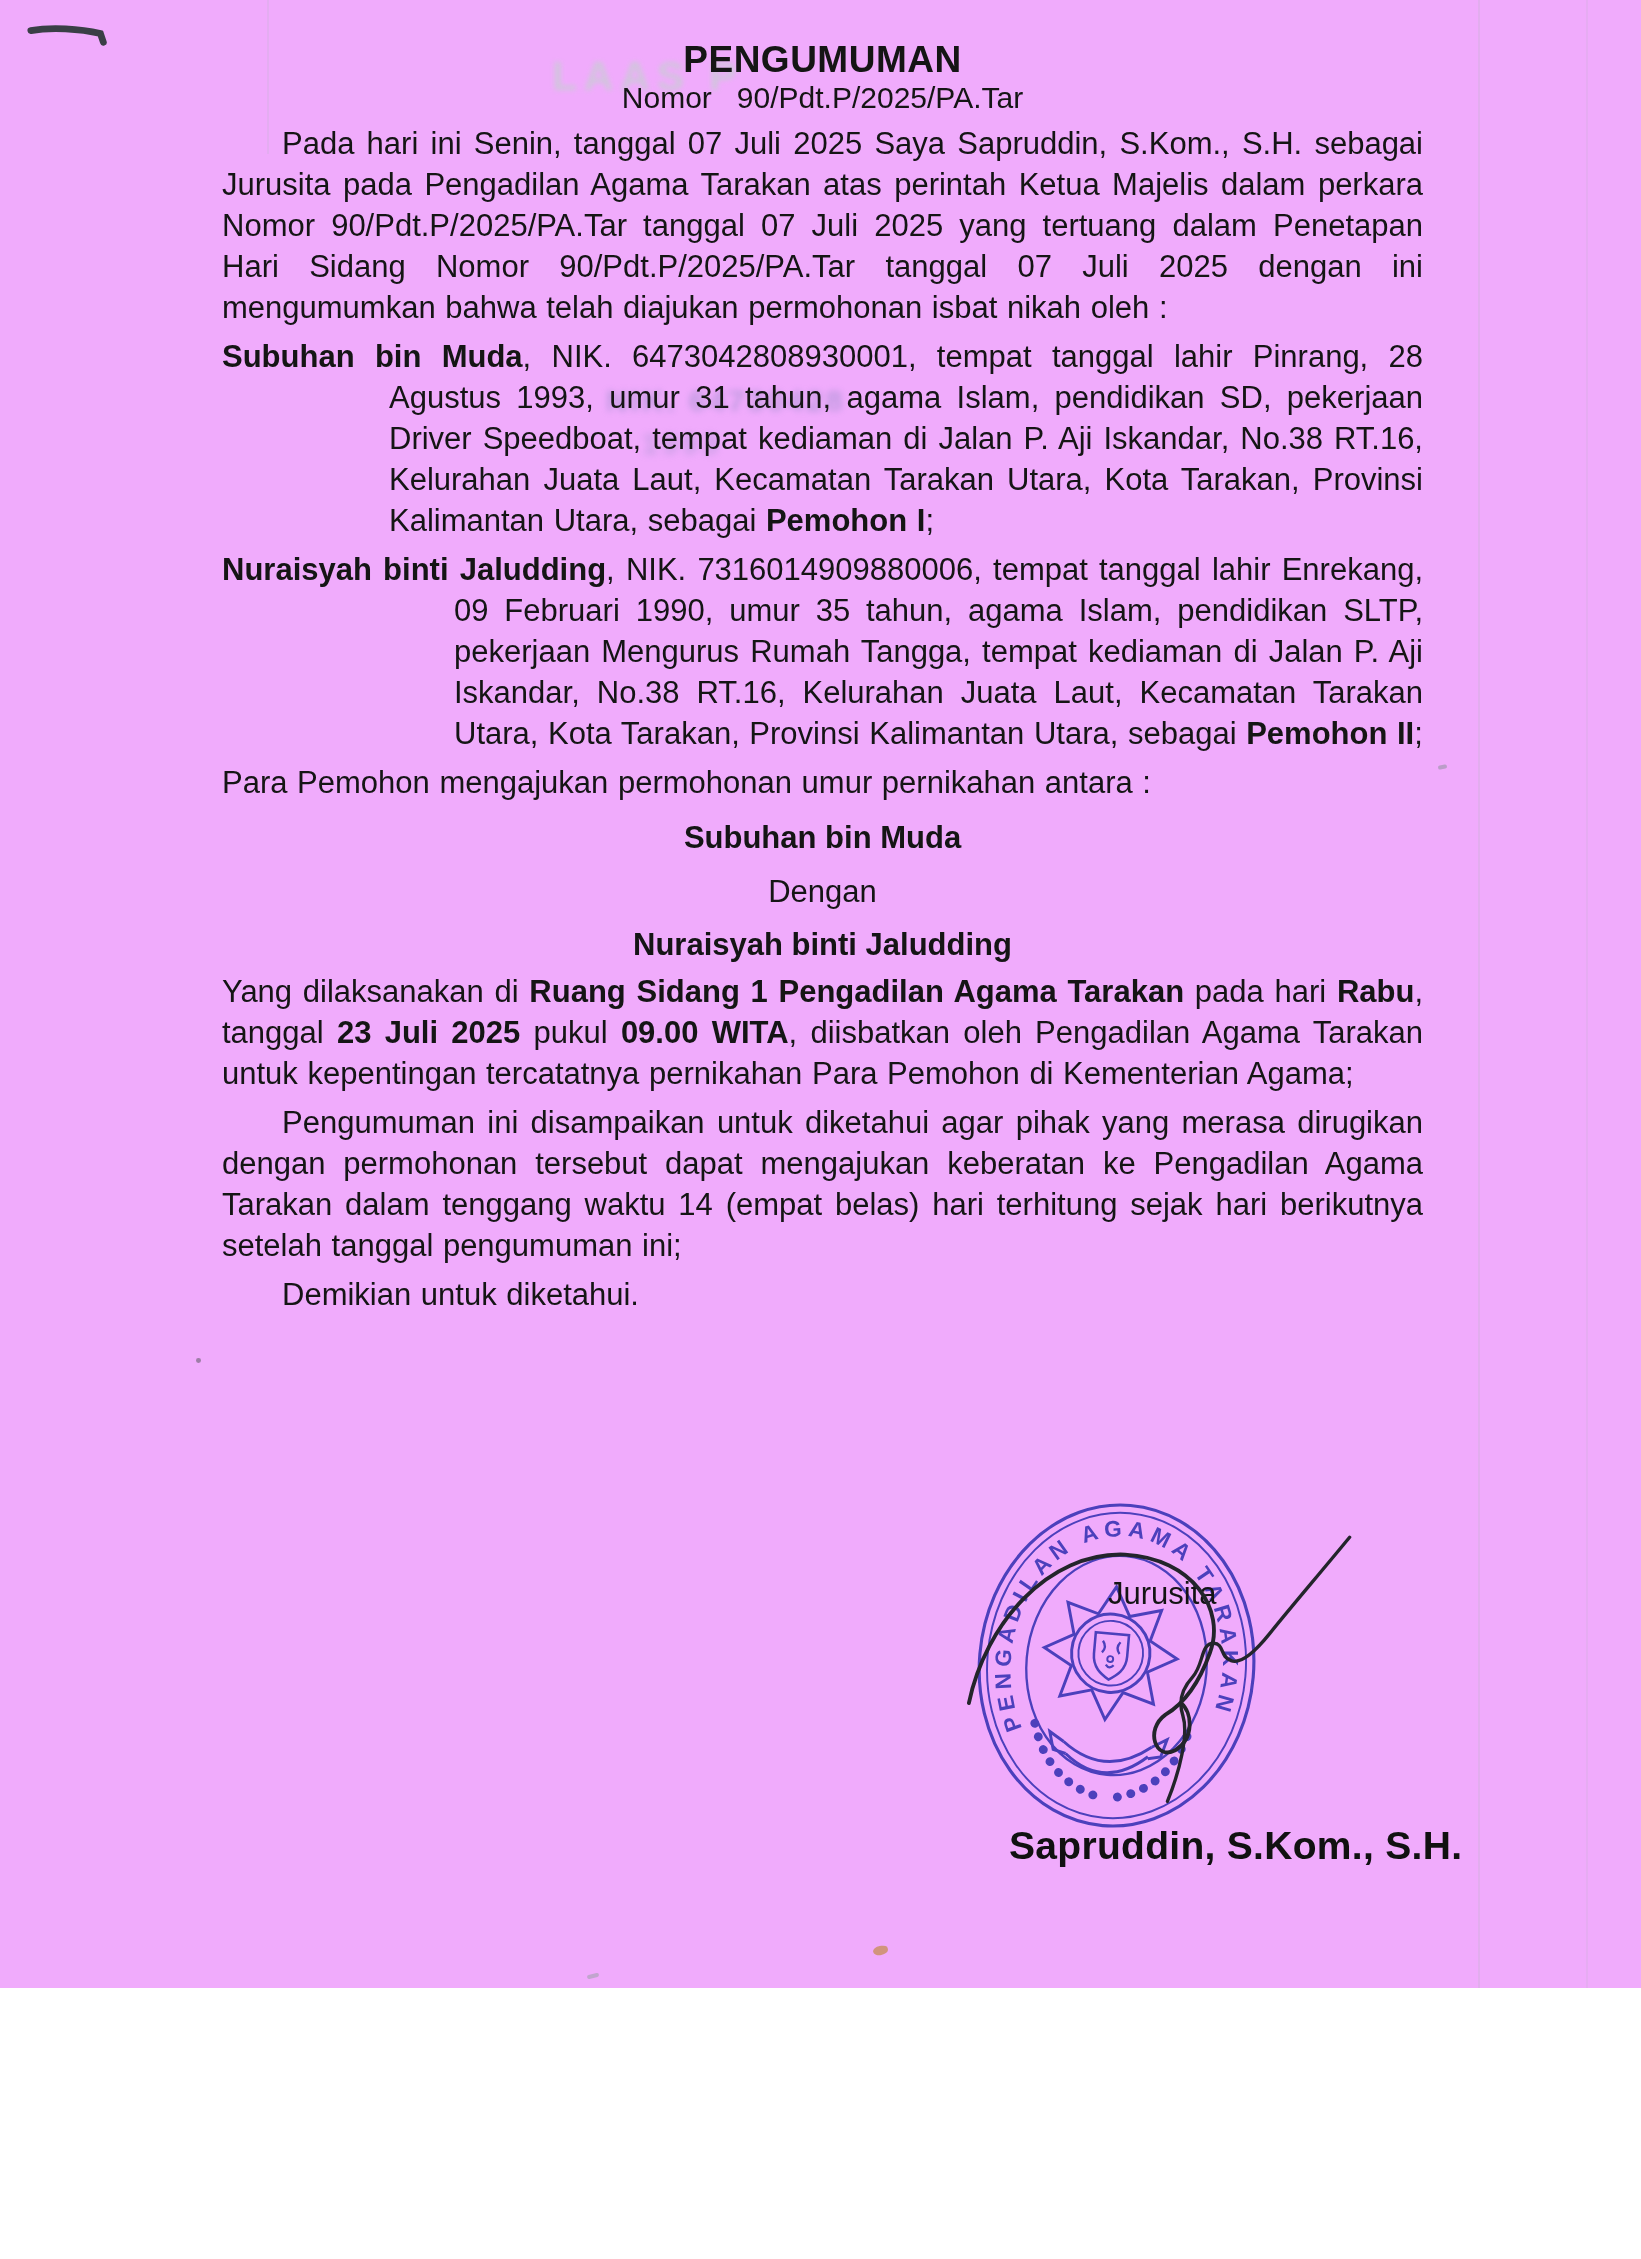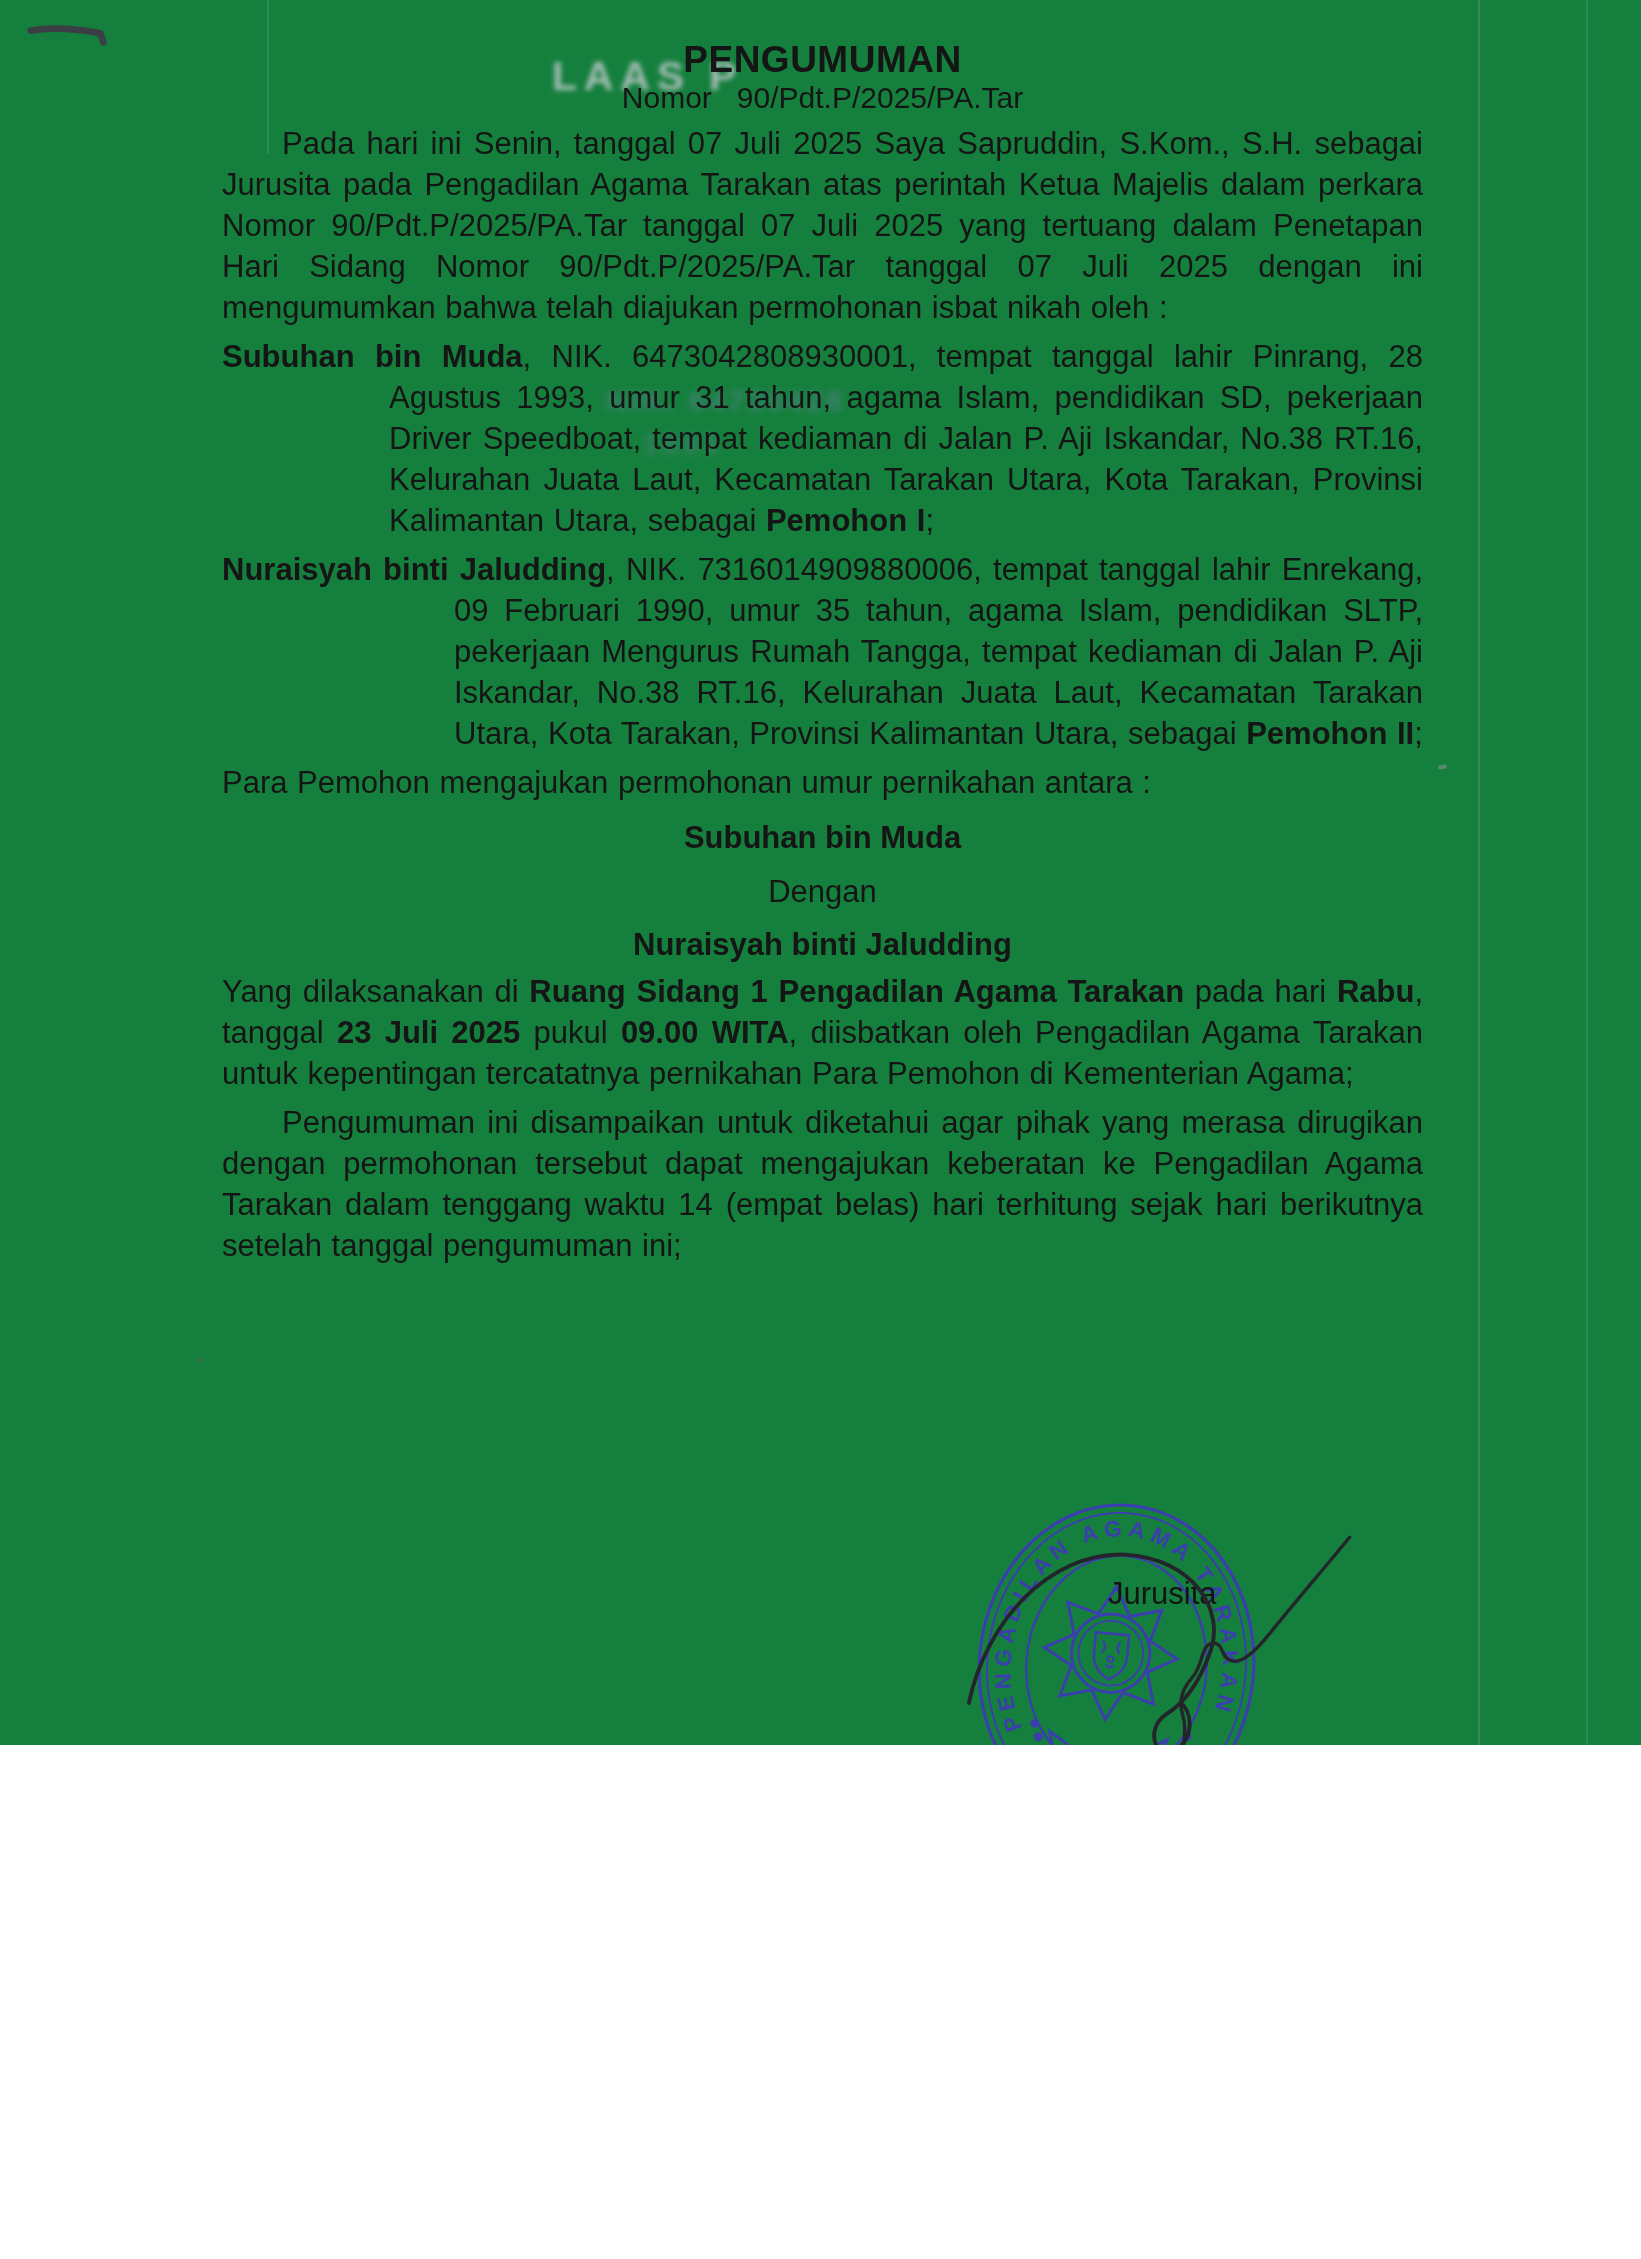--- a/index.html
+++ b/index.html
@@ -1,19 +1,19 @@
 <!DOCTYPE html>
 <html><head>
 <meta charset="utf-8">
 <style>
   html,body{margin:0;padding:0;background:#ffffff;}
   .page{
     position:relative;
-    width:1641px;height:1745px;
-    background:#15803d;
+    width:1641px;height:1988px;
+    background:#f0abfc;
     font-family:"Liberation Sans", sans-serif;
     color:#151515;
     overflow:hidden;
     text-decoration:underline;
   }
   .content{
     position:absolute;left:214px;top:39px;width:1217px;
   }
   .title{
     text-align:center;font-weight:bold;font-size:37px;letter-spacing:0.5px;margin:0;
@@ -104,20 +104,21 @@
     <p class="body mt16">Para Pemohon mengajukan permohonan umur pernikahan antara :</p>
 
     <div class="center-line b">Subuhan bin Muda</div>
     <div class="center-line">Dengan</div>
     <div class="center-line b">Nuraisyah binti Jaludding</div>
 
     <p class="body mt16"><span>Yang dilaksanakan di </span><span class="b">Ruang Sidang 1 Pengadilan Agama Tarakan</span><span> pada hari </span><span class="b">Rabu</span><span>, tanggal </span><span class="b">23 Juli 2025</span><span> pukul </span><span class="b">09.00 WITA</span><span>, diisbatkan oleh Pengadilan Agama Tarakan untuk kepentingan tercatatnya pernikahan Para Pemohon di Kementerian Agama;</span></p>
 
     <p class="body first-indent">Pengumuman ini disampaikan untuk diketahui agar pihak yang merasa dirugikan dengan permohonan tersebut dapat mengajukan keberatan ke Pengadilan Agama Tarakan dalam tenggang waktu 14 (empat belas) hari terhitung sejak hari berikutnya setelah tanggal pengumuman ini;</p>
 
+    <p class="body first-indent">Demikian untuk diketahui.</p>
   </div>
 
   <svg class="stamp-svg" viewBox="0 0 300 345">
     <g stroke="#4038b8" fill="none">
       <ellipse cx="150" cy="172" rx="140" ry="164" stroke-width="3.2"></ellipse>
       <ellipse cx="150" cy="172" rx="132" ry="156" stroke-width="2"></ellipse>
       <ellipse cx="150" cy="172" rx="92" ry="112" stroke-width="2.4"></ellipse>
 
       <path stroke-width="3" d="M143 92 L159 121 L191 112 L182 144 L211 160 L182 176 L191 208 L159 199 L143 228 L127 199 L95 208 L104 176 L75 160 L104 144 L95 112 L127 121 Z"></path>
       <circle cx="143" cy="160" r="40" stroke-width="3"></circle>

